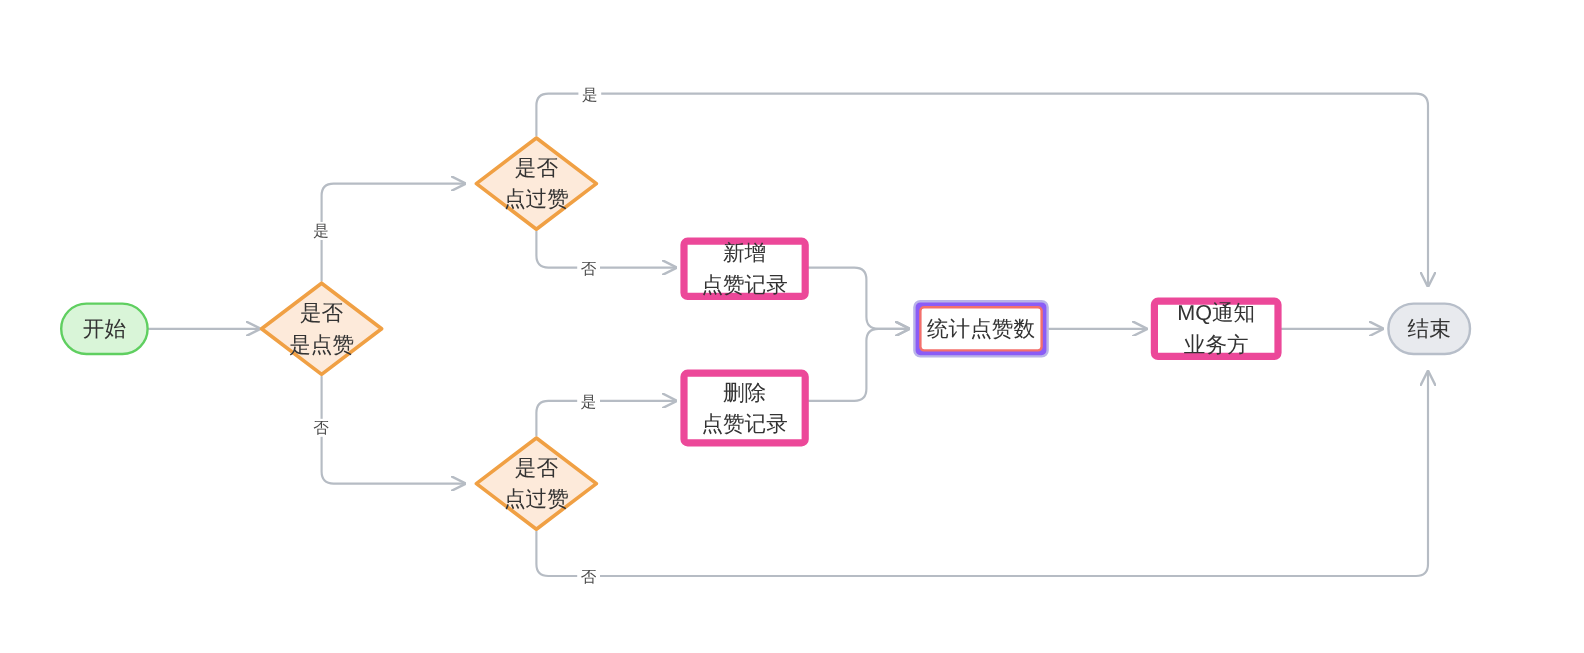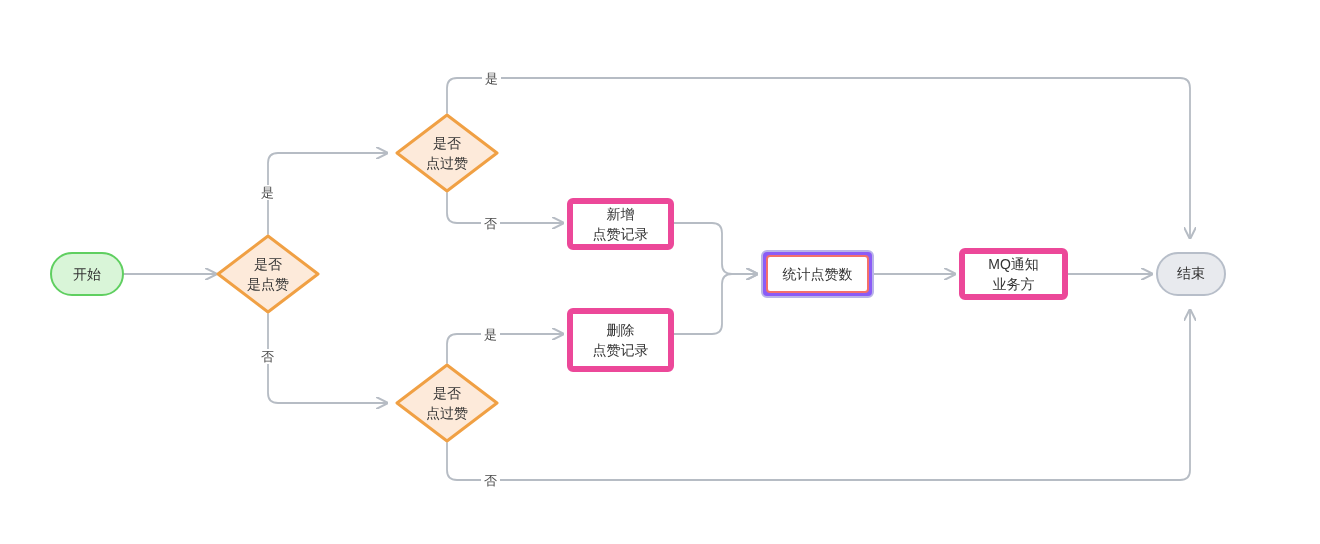--- a/index.html
+++ b/index.html
@@ -26,21 +26,21 @@
   }
   .node {
     position: absolute;
     box-sizing: border-box;
     display: flex;
     flex-direction: column;
     align-items: center;
     justify-content: center;
     text-align: center;
     line-height: 1.45;
-    font-size: 14px;
+    font-size: 18px;
     color: #333333;
     z-index: 2;
   }
   .node .line { display: block; white-space: nowrap; }
 
   
   .n-start {
     border: 2px solid #5fcf60;
     background: #d9f5d8;
     border-radius: 26px;
@@ -189,21 +189,21 @@
     <div class="inner">
       <span class="line">统计点赞数</span>
     </div>
   </div>
 
   <div class="node n-proc" style="left:959px; top:248px; width:109px; height:52px;">
     <span class="line">MQ通知</span>
     <span class="line">业务方</span>
   </div>
 
-  <div class="node n-end" style="left:1156px; top:252px; width:70px; height:44px;font-family:Liberation Mono, monospace;">
+  <div class="node n-end" style="left:1156px; top:252px; width:70px; height:44px;">
     <span class="line">结束</span>
   </div>
 
   <div class="edge-label" style="left:258px; top:185px;">是</div>
 
   <div class="edge-label" style="left:258px; top:349px;">否</div>
 
   <div class="edge-label" style="left:482px; top:71px;">是</div>
 
   <div class="edge-label" style="left:481px; top:216px;">否</div>

